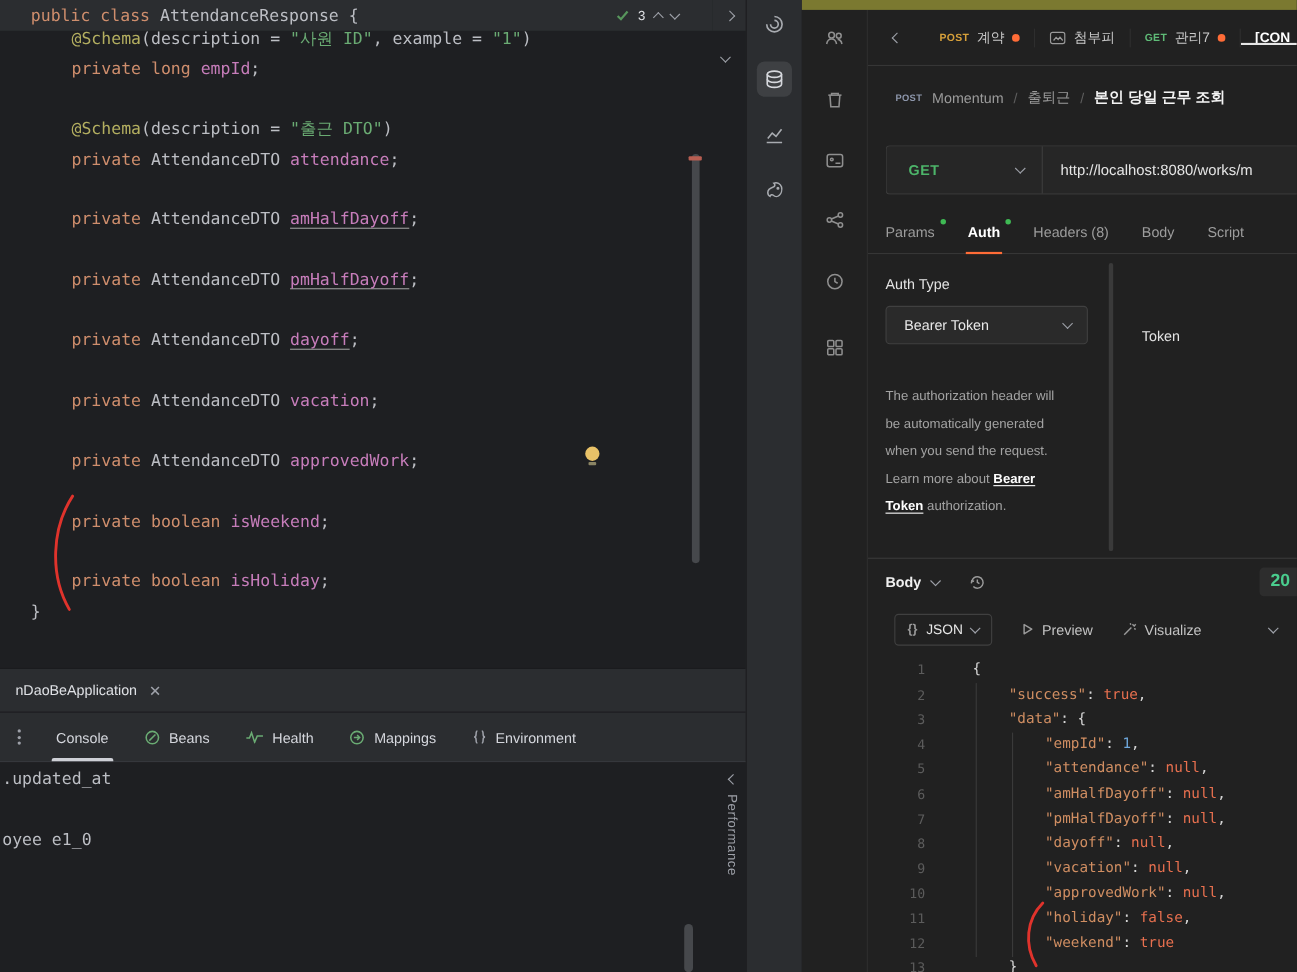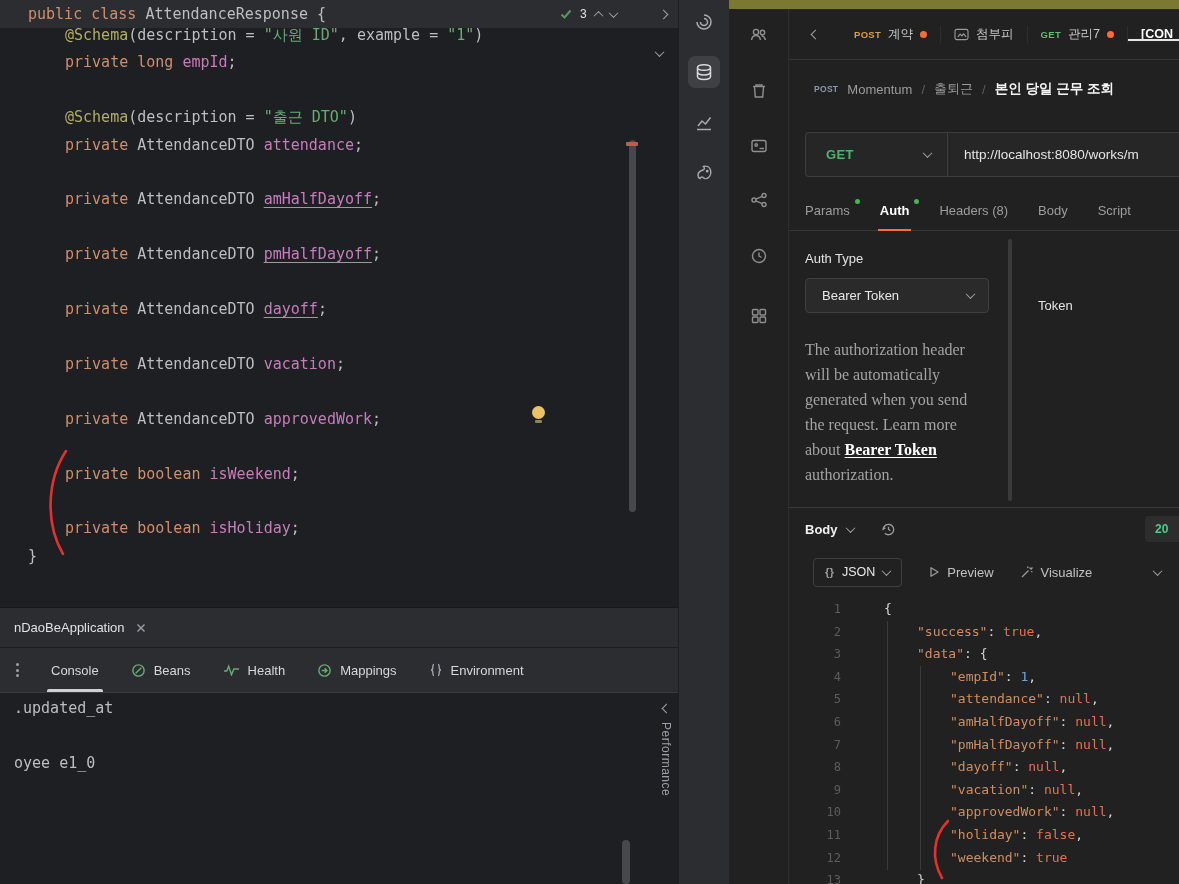--- a/index.html
+++ b/index.html
@@ -44,21 +44,21 @@
               border-top:1px solid #1e1f22; border-bottom:1px solid #393b40;
               display:flex; align-items:center; font-size:13px; color:#d5d7dd; }
   .kebab { display:flex; flex-direction:column; gap:2.5px; margin:0 16px 0 16px; }
   .kebab i { width:3px; height:3px; border-radius:50%; background:#9da0a8; }
   .ttab { position:relative; height:100%; display:flex; align-items:center; gap:8px; padding:0 16px; }
   .ttab.active::after { content:""; position:absolute; left:12px; right:12px; bottom:0; height:3px;
                         background:#ced0d6; border-radius:2px 2px 0 0; }
 
   .console { position:absolute; top:693px; left:0; width:678px; height:191px; background:#1e1f22;
              font-family:"DejaVu Sans Mono",monospace; font-size:15px; color:#bcbec4; overflow:hidden; }
-  .conline { height:55px; padding:6px 0 0 2px; white-space:pre;margin-left:12px; }
+  .conline { height:55px; padding:6px 0 0 2px; white-space:pre; }
   .perf { position:absolute; right:5px; top:12px; display:flex; flex-direction:column; align-items:center; gap:10px; color:#9da0a8; }
   .perf-label { writing-mode:vertical-rl; font-family:"Liberation Sans",sans-serif; font-size:12px; letter-spacing:.5px; }
   .con-scroll { position:absolute; left:622px; bottom:0; width:8px; height:44px; background:#46484c; border-radius:4px; }
 
   
   .stripe { position:absolute; left:678px; top:0; width:51px; height:884px; background:#2b2d30; border-left:1px solid #1e1f22; }
   .sico { position:absolute; left:50%; transform:translateX(-50%); width:32px; height:32px; border-radius:7px;
           display:flex; align-items:center; justify-content:center; }
   .sico.sel { background:#3e4043; }
 
@@ -100,32 +100,32 @@
   .rtab .gdot { position:absolute; top:8px; right:-10px; width:5px; height:5px; border-radius:50%; background:#3fba54; }
   .rtab.active { color:#fff; font-weight:600; }
   .rtab.active::after { content:""; position:absolute; left:-2px; right:-2px; bottom:-1px; height:2px; background:#ff6c37; }
 
   .pm-auth { position:relative; height:276px; }
   .auth-left { position:absolute; left:16px; top:20px; width:184px; }
   .auth-label { font-size:13px; color:#e3e3e3; }
   .auth-select { margin-top:12px; height:35px; border:1px solid #404040; border-radius:4px; background:#2a2a2a;
                  display:flex; align-items:center; justify-content:space-between; padding:0 14px 0 16px;
                  color:#e8e8e8; font-size:13px; }
-  .auth-desc { margin-top:24px; width:166px; font-size:16px; line-height:25px; color:#a3a3a3;font-family:Liberation Serif, serif; }
+  .auth-desc { margin-top:35px; width:166px; font-size:12px; line-height:25px; color:#a3a3a3; }
   .auth-desc .lnk { color:#fff; font-weight:600; text-decoration:underline; text-underline-offset:2px; }
   .auth-scroll { position:absolute; left:219px; top:8px; width:4px; height:262px; background:#3a3a3a; border-radius:2px; }
   .token-label { position:absolute; left:249px; top:67px; font-size:13px; color:#e3e3e3; }
 
   .pm-resp { position:absolute; left:0; right:0; top:498px; bottom:0; border-top:1px solid #3a3a3a; }
   .resp-head { height:42px; display:flex; align-items:center; padding:0 0 0 16px; }
   .resp-head .blabel { font-size:13px; font-weight:700; color:#f0f0f0; margin-right:9px; }
   .hist-ic { margin-left:26px; display:flex; }
   .status-pill { margin-left:auto; height:26px; display:flex; align-items:center; background:#2d2d2d;
                  border-radius:4px 0 0 4px; padding-left:10px; width:34px; overflow:hidden;
-                 color:#4acd8e; font-weight:700; font-size:12px; }
+                 color:#4acd8e; font-weight:700; font-size:16px; }
   .resp-tools { margin-top:4px; height:36px; display:flex; align-items:center; padding-left:24px; gap:26px;
                 color:#c2c2c2; font-size:13px; }
   .json-sel { display:flex; align-items:center; gap:8px; height:29px; padding:0 11px; border:1px solid #404040;
               border-radius:4px; color:#e8e8e8; font-size:12.5px; }
   .json-sel .br { color:#9a9a9a; font-size:11.5px; font-weight:700; }
   .tool-item { display:flex; align-items:center; gap:7px; }
   .tools-chev { margin-left:auto; margin-right:18px; }
 
   .json-view { position:absolute; left:0; right:0; top:90px; bottom:0; overflow:hidden;
                font-family:"DejaVu Sans Mono",monospace; font-size:13px; }

